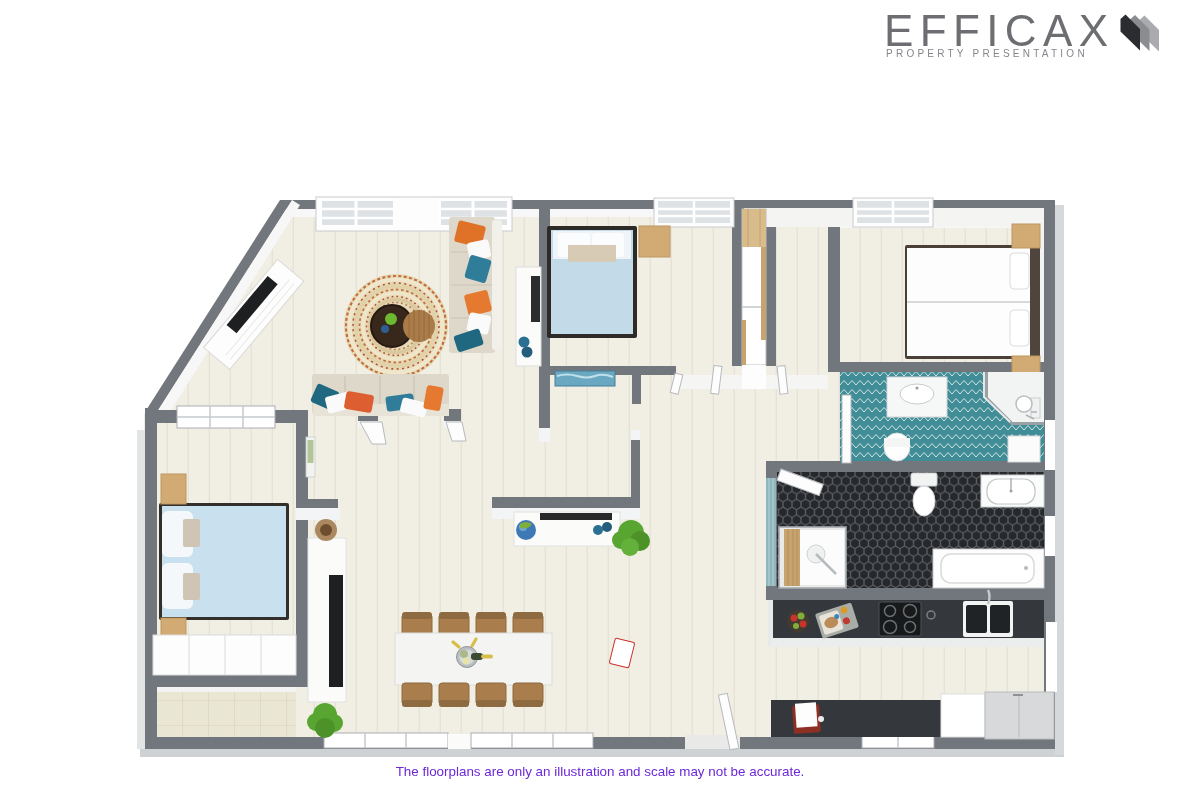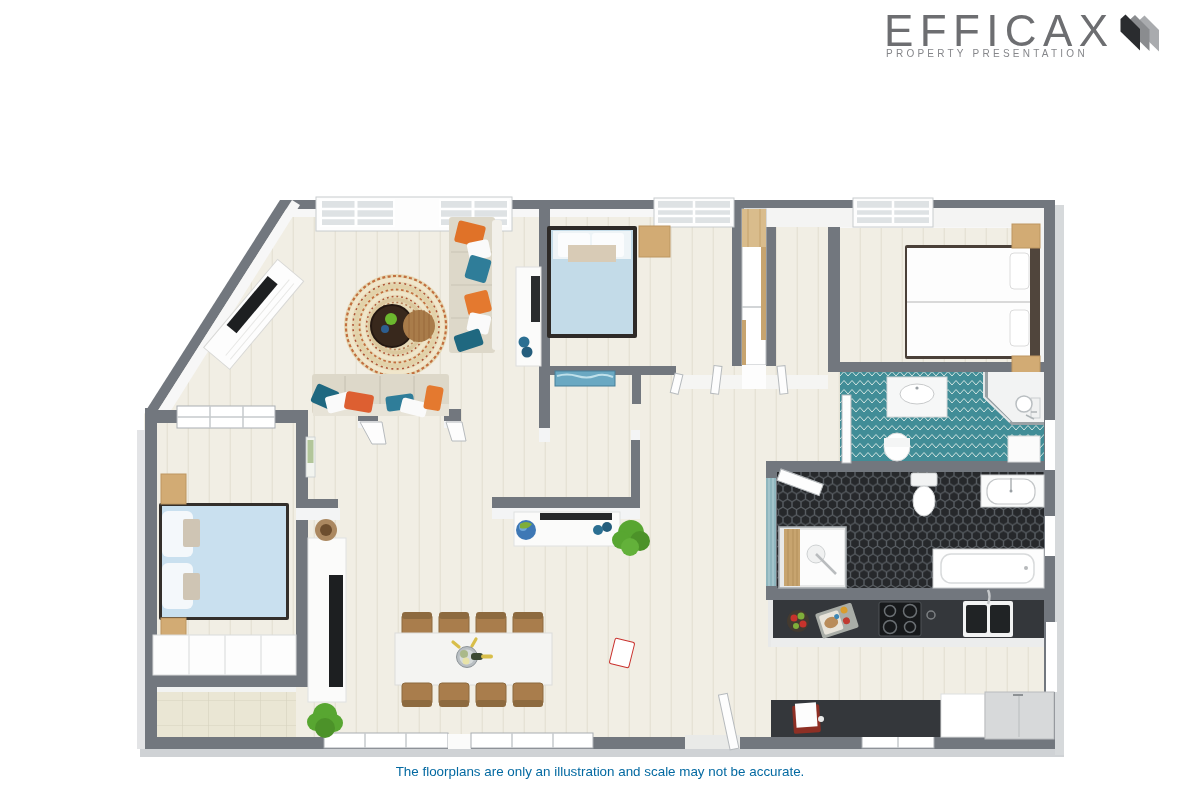--- a/index.html
+++ b/index.html
@@ -1,17 +1,17 @@
 <!DOCTYPE html>
 <html><head>
 <meta charset="utf-8">
 <style>
   html,body{margin:0;padding:0;background:#ffffff;width:1200px;height:800px;overflow:hidden;}
   body{font-family:"Liberation Sans", sans-serif;}
-  #disclaimer{position:absolute;top:764px;left:0;width:1200px;text-align:center;font-size:13.4px;color:#0369a1;}
+  #disclaimer{position:absolute;top:764px;left:0;width:1200px;text-align:center;font-size:13.4px;color:#6d28d9;}
 </style>
 </head>
 <body>
 <svg id="plan" width="1200" height="800" viewBox="0 0 1200 800" xmlns="http://www.w3.org/2000/svg">
 <defs>
   <pattern id="planks" width="21" height="40" patternUnits="userSpaceOnUse">
     <rect width="21" height="40" fill="#f1eee4"></rect>
     <rect x="19.6" width="1.4" height="40" fill="#e6e2d5"></rect>
   </pattern>
   <pattern id="btile" width="26" height="25" patternUnits="userSpaceOnUse">

